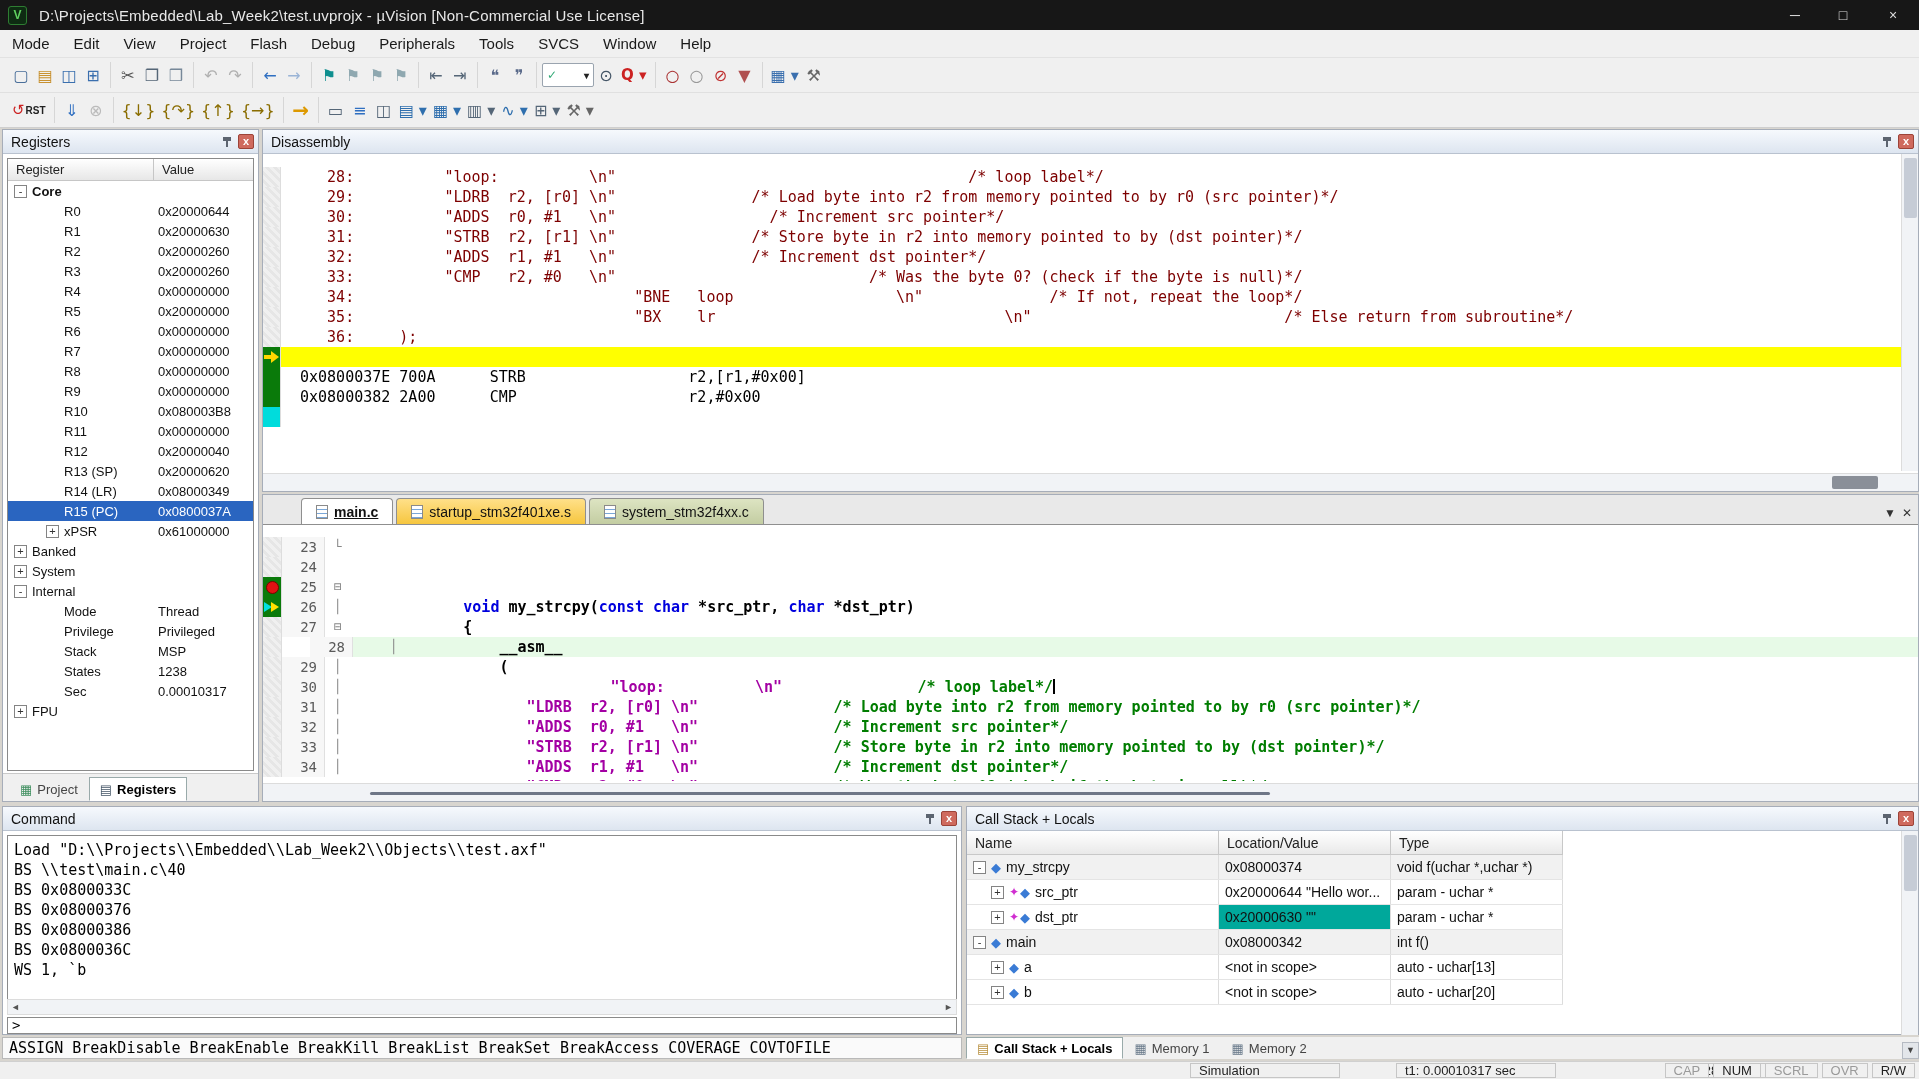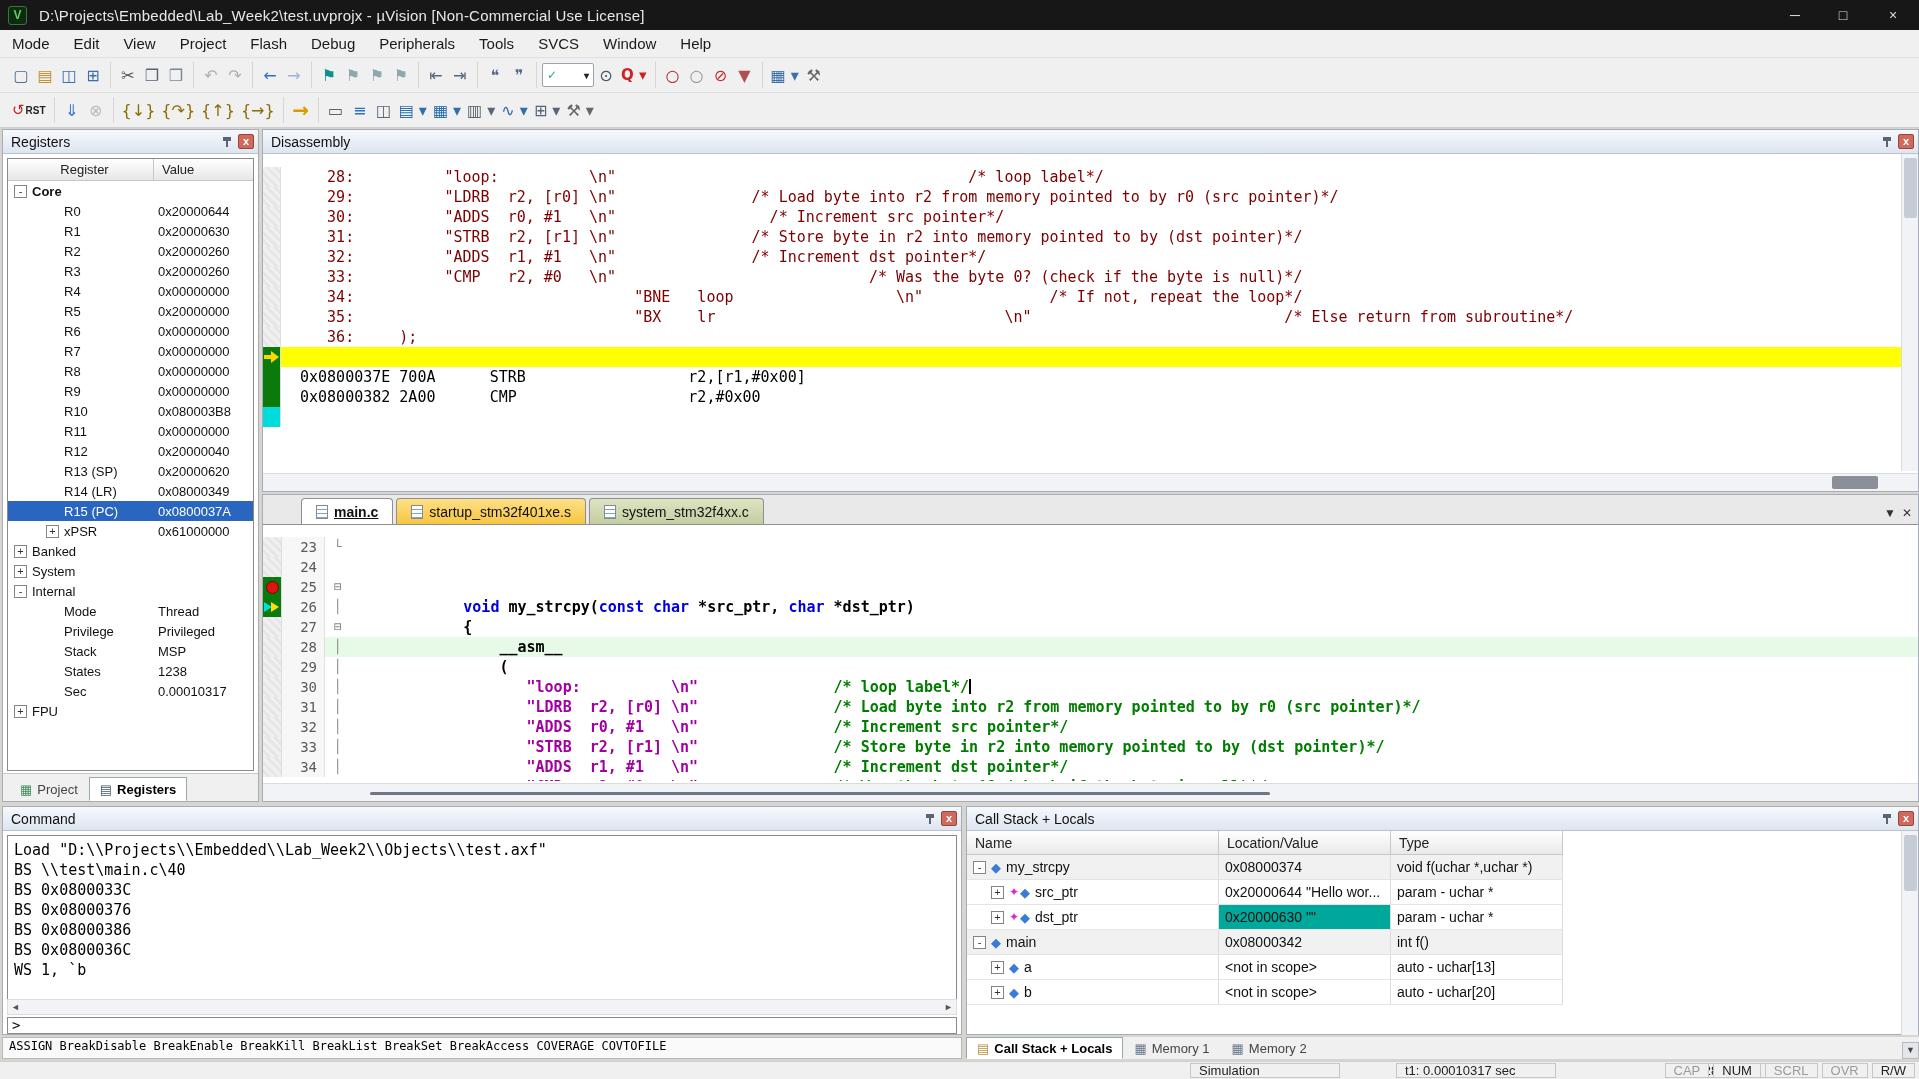--- a/index.html
+++ b/index.html
@@ -40,21 +40,21 @@
   .ptools { margin-left:auto; display:flex; align-items:center; gap:4px; padding-right:4px; }
   .pin { width:14px; height:14px; position:relative; }
   .pin::before { content:""; position:absolute; left:3px; top:2px; width:8px; height:4px; background:#5c6470; }
   .pin::after { content:""; position:absolute; left:6px; top:6px; width:2px; height:6px; background:#5c6470; }
   .pclose { width:16px; height:15px; background:#cf6a5e; border:1px solid #9c4338; color:#fff; font-size:11px; line-height:13px; text-align:center; font-weight:bold; border-radius:2px; }
 
   
   #registers { left:2px; top:129px; width:257px; height:673px; }
   #reg-table { position:absolute; left:4px; top:28px; right:4px; bottom:30px; border:1px solid #8a8a8a; background:#fff; overflow:hidden; }
   #reg-head { height:22px; display:flex; background:linear-gradient(#ffffff,#e7e7e7); border-bottom:1px solid #c6c6c6; font-size:13px; color:#222; }
-  #reg-head .hc1 { width:146px; border-right:1px solid #c6c6c6; padding:3px 0 0 8px;text-align:center; }
+  #reg-head .hc1 { width:146px; border-right:1px solid #c6c6c6; padding:3px 0 0 8px; }
   #reg-head .hc2 { flex:1; padding:3px 0 0 8px; }
   .rrow { height:20px; display:flex; align-items:center; font-size:13px; color:#111; position:relative; }
   .rrow[data-lvl="0"] { padding-left:6px; }
   .rrow[data-lvl="1"] { padding-left:38px; }
   .rrow[data-b="1"] .rlab { font-weight:bold; }
   .pm { width:13px; height:13px; border:1px solid #848484; background:#fff; font-size:11px; line-height:11px; text-align:center; color:#333; margin-right:5px; flex:none; }
   .pm:empty { visibility:hidden; }
   .rval { position:absolute; left:150px; }
   .rrow[data-sel="1"] { background:#2a65c0; color:#fff; }
   #reg-tabs { position:absolute; left:0; bottom:0; width:100%; height:28px; background:#f0f0f0; border-top:1px solid #c9c9c9; display:flex; align-items:flex-end; padding-left:6px; }
@@ -84,21 +84,21 @@
   #editor { left:262px; top:494px; width:1657px; height:308px; }
   #etabs { height:30px; background:#e9e9e9; border-bottom:1px solid #8f8f8f; display:flex; align-items:flex-end; padding-left:38px; }
   .etab { height:26px; display:flex; align-items:center; gap:6px; padding:0 14px; font-size:14px; border:1px solid #8f8f8f; border-bottom:none; border-radius:4px 4px 0 0; margin-right:3px; color:#111; }
   .etab[data-k="active"] { background:#fff; font-weight:bold; text-decoration:underline; }
   .etab[data-k="y"] { background:linear-gradient(#ffe089,#f6c63f);margin-top:8px; }
   .etab[data-k="g"] { background:linear-gradient(#dde4c2,#c3cda2); }
   .pgico { width:12px; height:14px; border:1px solid #8a8a8a; background:repeating-linear-gradient(to bottom,#fff 0 3px,#7aa7d8 3px 4px); }
   #etab-tools { margin-left:auto; display:flex; gap:6px; padding:0 6px 4px 0; font-size:12px; color:#333; }
   #econtent { position:absolute; left:0; top:30px; right:0; height:256px; background:#fff; overflow:hidden; padding-top:12px; }
   .el { height:20px; display:flex; align-items:stretch; font-family:"DejaVu Sans Mono", monospace; font-size:15px; line-height:20px; }
-  .el[data-cur="1"] { background:linear-gradient(to right, transparent 62px, #e7fae7 62px); }
+  .el[data-cur="1"] { background:linear-gradient(to right, transparent 62px, #e7fae7 62px);gap:28px; }
   .em { width:19px; flex:none; background:repeating-linear-gradient(45deg,#f0f0f0 0 3px,#e6e6e6 3px 6px); border-right:1px solid #ddd; position:relative; }
   .el[data-mk="bp"] .em, .el[data-mk="cs"] .em { background:#0a7a0a; }
   .el[data-mk="bp"] .em::after { content:""; position:absolute; left:3px; top:4px; width:11px; height:11px; border-radius:50%; background:#e01212; border:1px solid #7a0000; }
   .el[data-mk="cs"] .em::before { content:""; position:absolute; left:1px; top:5px; border-left:8px solid #00e0e0; border-top:5px solid transparent; border-bottom:5px solid transparent; }
   .el[data-mk="cs"] .em::after { content:""; position:absolute; left:8px; top:5px; border-left:8px solid #ffe000; border-top:5px solid transparent; border-bottom:5px solid transparent; }
   .eln { width:43px; flex:none; text-align:right; padding-right:7px; color:#5a5a5a; background:#f7f7f7; border-right:1px solid #e0e0e0; font-size:14px; }
   .el[data-cur="1"] .eln { background:#f7f7f7; }
   .efold { width:26px; flex:none; text-align:center; color:#888; font-size:13px; }
   .ecode { white-space:pre; padding-left:22px; color:#000;font-weight:bold; }
   .ecode .kw { color:#0000dd; }
@@ -108,21 +108,21 @@
   .ecode .caret { display:inline-block; width:0; border-left:2px solid #000; height:15px; vertical-align:-2px; }
 
   
   #command { left:2px; top:806px; width:960px; height:229px; }
   #cmd-content { position:absolute; left:4px; top:28px; right:4px; height:166px; border:1px solid #8a8a8a; background:#fff; overflow:hidden; padding:5px 0 0 6px; }
   .cline { height:20px; white-space:pre; font-family:"DejaVu Sans Mono", monospace; font-size:15px; color:#000; }
   #cmd-hscroll { position:absolute; left:4px; right:4px; bottom:19px; height:16px; background:#f1f3f6; border:1px solid #dcdcdc; display:flex; align-items:center; justify-content:space-between; font-size:9px; color:#555; padding:0 3px; }
   #cmd-prompt { position:absolute; left:4px; right:4px; bottom:0; height:17px; border:1px solid #8a8a8a; background:#fff; font-family:"DejaVu Sans Mono", monospace; font-size:14px; line-height:15px; padding-left:4px; }
 
   
-  #hintbar { position:absolute; left:2px; top:1037px; width:960px; height:22px; background:#fafafa; border:1px solid #b9b9b9; font-family:"DejaVu Sans Mono", monospace; font-size:12px; padding:1px 0 0 6px; color:#000; }
+  #hintbar { position:absolute; left:2px; top:1037px; width:960px; height:22px; background:#fafafa; border:1px solid #b9b9b9; font-family:"DejaVu Sans Mono", monospace; font-size:15px; padding:1px 0 0 6px; color:#000; }
   #cstabs { position:absolute; left:966px; top:1037px; width:953px; height:22px; background:#f0f0f0; display:flex; align-items:flex-end; }
   #cstabs .btab { height:22px; font-size:13px; }
   #cs-downbtn { margin-left:auto; width:17px; height:17px; background:#e3e6ea; border:1px solid #b5bac2; font-size:9px; color:#444; text-align:center; line-height:15px; }
   #statusbar { position:absolute; left:0; top:1061px; width:1919px; height:18px; background:#f0f0f0; border-top:1px solid #d0d0d0; font-size:13px; color:#222; }
   .scell { position:absolute; top:1px; height:15px; border:1px solid #c6c6c6; padding:0 8px; line-height:14px; background:#f0f0f0; }
   .sflag[data-on="0"] { color:#9a9a9a; }
 
   
   #callstack { left:966px; top:806px; width:953px; height:229px; }
   #cs-head { position:absolute; left:0; top:24px; width:596px; height:24px; display:flex; background:linear-gradient(#ffffff,#e9e9e9); border-bottom:1px solid #c8c8c8; font-size:14px; color:#222; }

